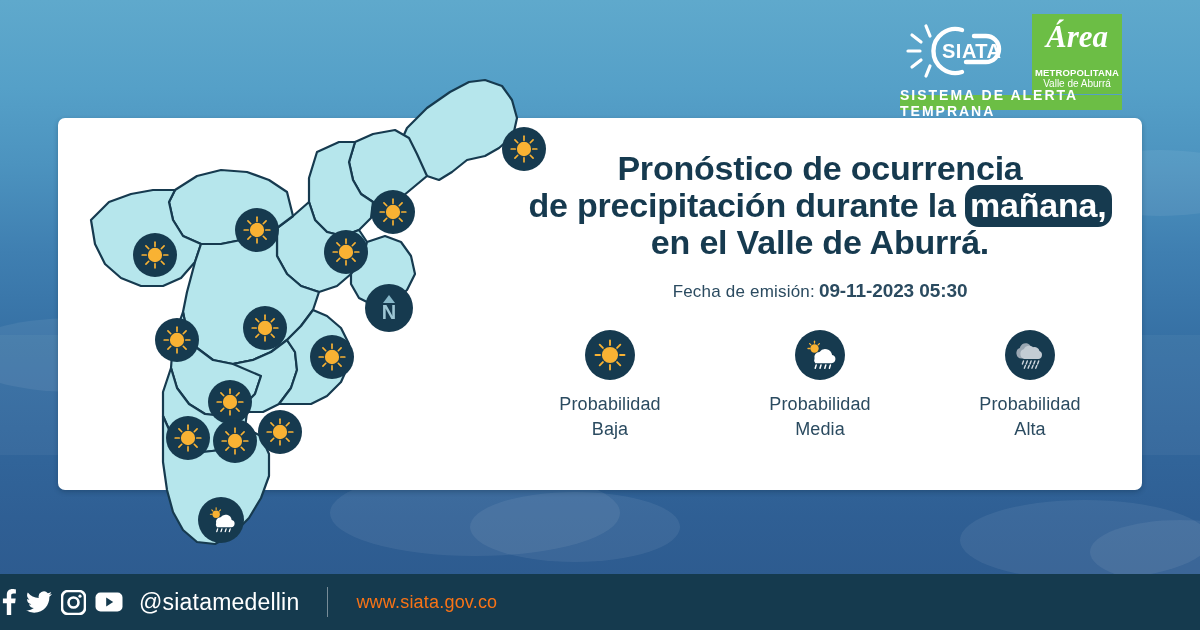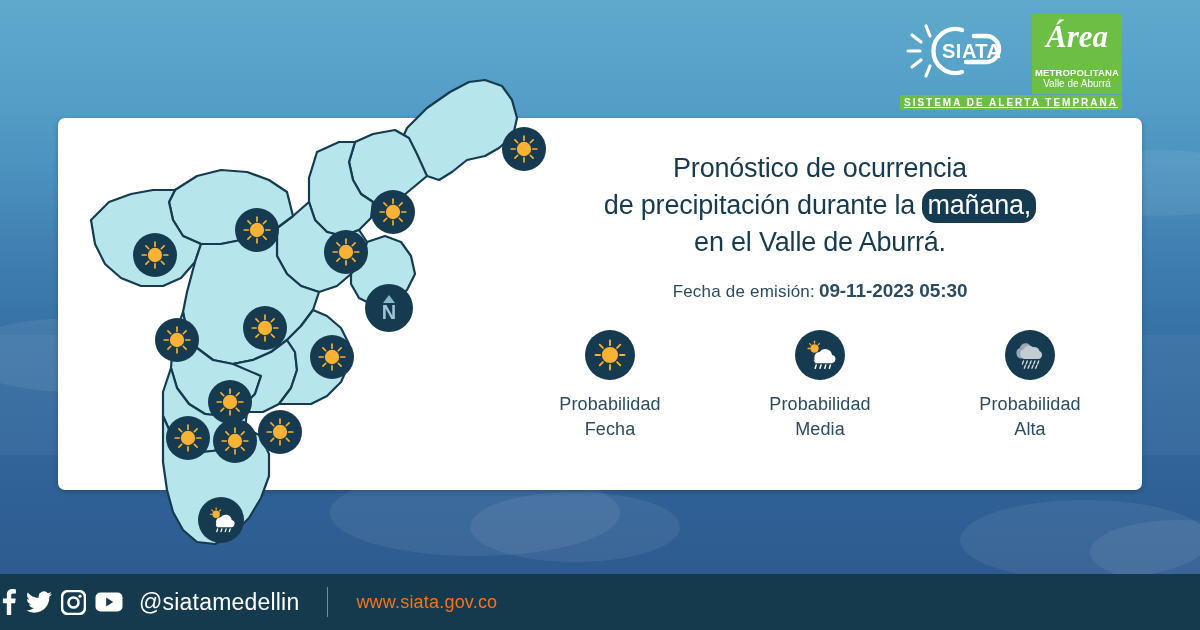--- a/index.html
+++ b/index.html
@@ -112,22 +112,22 @@
   
   #panel {
     position: absolute;
     left: 505px;
     top: 150px;
     width: 630px;
   }
   #headline {
     text-align: center;
     color: #163a4f;
-    font-weight: normal;
-    font-size: 27px;
+    font-weight: bold;
+    font-size: 34px;
     line-height: 37px;
     letter-spacing: -0.2px;
   }
   #headline .hl {
     background: #163a4f;
     color: #ffffff;
     padding: 1px 5px 3px 5px;
     border-radius: 14px;
   }
   #fecha {
@@ -205,26 +205,25 @@
   }
   #area-badge .area-valle {
     color:#ffffff; font-size: 10px; line-height: 12px;
   }
   #tagline {
     position: absolute;
     left: 0; bottom: 0;
     width: 222px; height: 15px;
     background: #6cbe45;
     color: #ffffff;
-    font-size: 10px;
+    font-size: 14px;
     font-weight: bold;
     letter-spacing: 2.0px;
     display:flex; align-items:center; justify-content:center;
     box-sizing: border-box;
-    text-decoration: underline;
   }
 
   
   #footer {
     position: absolute;
     left: 0; bottom: 0;
     width: 1200px; height: 56px;
     background: #153a4e;
     display: flex;
     align-items: center;
@@ -551,21 +550,21 @@
             <line x1="6.7" y1="6.7" x2="9.9" y2="9.9"></line>
               <line x1="24.1" y1="24.1" x2="27.3" y2="27.3"></line>
             <line x1="27.3" y1="6.7" x2="24.1" y2="9.9"></line>
               <line x1="9.9" y1="24.1" x2="6.7" y2="27.3"></line>
           </g>
           <circle cx="17" cy="17" r="8.1" fill="#f9b233"></circle>
         </svg>
       </div>
       <div class="legend-label">
         <div>Probabilidad</div>
-        <div>Fecha</div>
+        <div>Baja</div>
       </div>
     </div>
 
     <div class="legend-item">
       <div class="legend-circle">
         <svg width="34" height="34" viewBox="0 0 34 34" aria-hidden="true">
           <circle cx="11.5" cy="10.5" r="4.2" fill="#f9b233"></circle>
           <g stroke="#f9b233" stroke-width="1.3" stroke-linecap="round">
             <line x1="11.5" y1="3.2" x2="11.5" y2="5.0"></line>
             <line x1="5.0" y1="10.5" x2="6.8" y2="10.5"></line>

